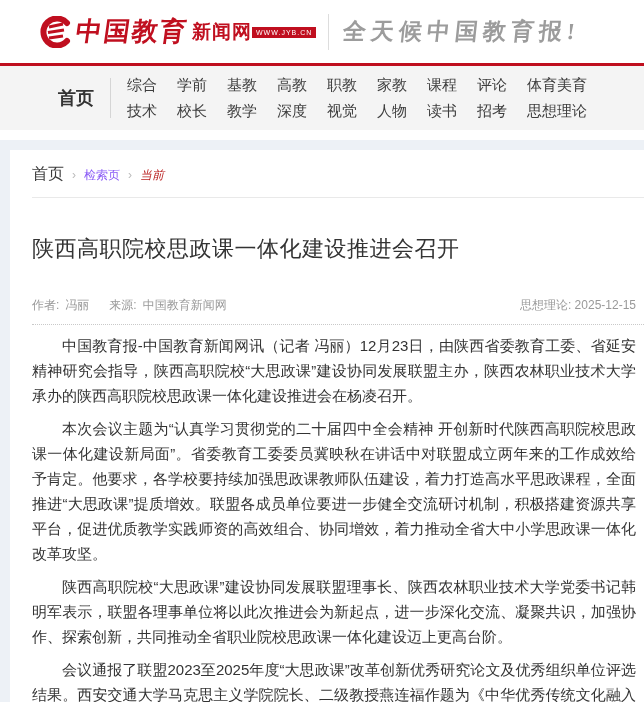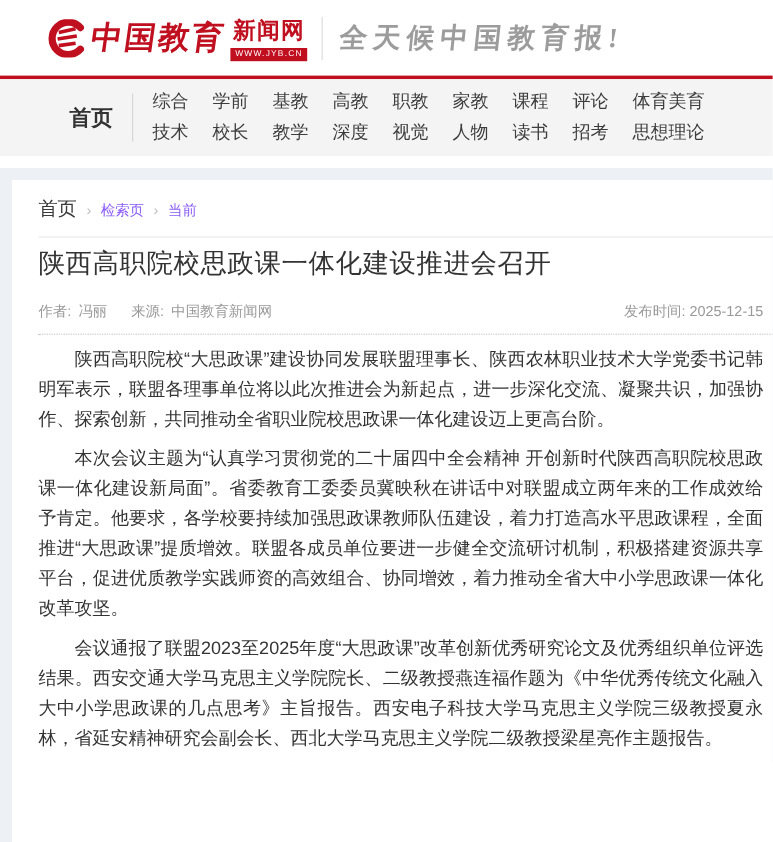--- a/index.html
+++ b/index.html
@@ -5,21 +5,21 @@
   * { margin:0; padding:0; box-sizing:border-box; }
   body { font-family:"Liberation Sans","DejaVu Sans",sans-serif; background:#fff; }
   .viewport { width:644px; height:702px; overflow:hidden; background:#fff; position:relative; }
 
   
   .site-header { height:63px; display:flex; align-items:center; padding-left:36px; background:#fff; }
   .logo { display:flex; align-items:center; cursor:pointer; }
   .logo-icon { width:36px; height:32px; margin-right:4px; }
   .logo-script { color:#c00f1f; font-size:26px; font-weight:700; letter-spacing:2px;
                  transform:skewX(-8deg); font-family:"Liberation Serif","DejaVu Serif",serif; }
-  .logo-block { display:flex; flex-direction:column; align-items:center; margin-left:4px; }
+  .logo-block { display:flex; align-items:center; margin-left:4px; }
   .logo-word { color:#c00f1f; font-size:19px; font-weight:800; letter-spacing:1px; }
   .logo-badge { background:#c00f1f; color:#fff; font-size:7px; line-height:9px; padding:1px 4px;
                 letter-spacing:1px; margin-top:1px; }
   .header-divider { width:1px; height:36px; background:#ddd; margin:0 14px 0 12px; }
   .slogan { color:#9c9c9c; font-size:23px; letter-spacing:5px; font-weight:600;
             transform:skewX(-6deg); font-family:"Liberation Serif","DejaVu Serif",serif; white-space:nowrap; }
 
   .red-line { height:3px; background:#bf0f1e; }
 
   
@@ -34,25 +34,25 @@
   .white-gap { height:10px; background:#fff; }
 
   
   .page-bg { background:#edf1f6; height:562px; padding-top:10px; }
   .card { margin-left:10px; background:#fff; height:552px; padding:14px 8px 0 22px; overflow:hidden; }
 
   .breadcrumb { display:flex; align-items:baseline; gap:8px; }
   .bc-home { font-size:16px; color:#3a3a3a; cursor:pointer; }
   .bc-sep { color:#bbb; font-size:12px; }
   .bc-mid { font-size:12px; color:#8b5cf6; cursor:pointer; }
-  .bc-cur { font-size:12px; color:#8b5cf6; }
+  .bc-cur { font-size:12px; color:#b91c1c;font-style:italic; }
   .bc-hr { border:0; border-top:1px solid #e9e9e9; margin:12px -8px 0 0; }
 
-  .article-title { font-size:22px; color:#333; font-weight:500; margin-top:7px; letter-spacing:0.5px; }
-  .meta-row { display:flex; justify-content:space-between; color:#999; font-size:12px; margin-top:16px; }
+  .article-title { font-size:22px; color:#333; font-weight:500; margin-top:36px; letter-spacing:0.5px; }
+  .meta-row { display:flex; justify-content:space-between; color:#999; font-size:12px; margin-top:33px; }
   .meta-left span { margin-right:6px; }
   .meta-source { margin-left:14px; }
   .dotted { border:0; border-top:1px dotted #c9c9c9; margin:10px -8px 0 0; }
 
   .article-body { margin-top:2px; }
   .article-body p { font-size:15px; line-height:25px; color:#333; text-indent:2em;
                     margin:8px 0; text-align:justify; }
 </style>
 </head>
 <body>
@@ -136,28 +136,29 @@
       </div>
       <hr class="bc-hr">
 
       <h1 class="article-title">陕西高职院校思政课一体化建设推进会召开</h1>
 
       <div class="meta-row">
         <div class="meta-left">
           <span>作者:</span><span>冯丽</span><span class="meta-source">来源:</span><span>中国教育新闻网</span>
         </div>
         <div class="meta-right">
-          <span>发布时间:</span>
+          <span>思想理论:</span>
           <span>2025-12-15</span>
         </div>
       </div>
       <hr class="dotted">
 
       <div class="article-body">
+        <p>中国教育报-中国教育新闻网讯（记者 冯丽）12月23日，由陕西省委教育工委、省延安精神研究会指导，陕西高职院校“大思政课”建设协同发展联盟主办，陕西农林职业技术大学承办的陕西高职院校思政课一体化建设推进会在杨凌召开。</p>
+        <p>本次会议主题为“认真学习贯彻党的二十届四中全会精神 开创新时代陕西高职院校思政课一体化建设新局面”。省委教育工委委员冀映秋在讲话中对联盟成立两年来的工作成效给予肯定。他要求，各学校要持续加强思政课教师队伍建设，着力打造高水平思政课程，全面推进“大思政课”提质增效。联盟各成员单位要进一步健全交流研讨机制，积极搭建资源共享平台，促进优质教学实践师资的高效组合、协同增效，着力推动全省大中小学思政课一体化改革攻坚。</p>
         <p>陕西高职院校“大思政课”建设协同发展联盟理事长、陕西农林职业技术大学党委书记韩明军表示，联盟各理事单位将以此次推进会为新起点，进一步深化交流、凝聚共识，加强协作、探索创新，共同推动全省职业院校思政课一体化建设迈上更高台阶。</p>
-        <p>本次会议主题为“认真学习贯彻党的二十届四中全会精神 开创新时代陕西高职院校思政课一体化建设新局面”。省委教育工委委员冀映秋在讲话中对联盟成立两年来的工作成效给予肯定。他要求，各学校要持续加强思政课教师队伍建设，着力打造高水平思政课程，全面推进“大思政课”提质增效。联盟各成员单位要进一步健全交流研讨机制，积极搭建资源共享平台，促进优质教学实践师资的高效组合、协同增效，着力推动全省大中小学思政课一体化改革攻坚。</p>
         <p>会议通报了联盟2023至2025年度“大思政课”改革创新优秀研究论文及优秀组织单位评选结果。西安交通大学马克思主义学院院长、二级教授燕连福作题为《中华优秀传统文化融入大中小学思政课的几点思考》主旨报告。西安电子科技大学马克思主义学院三级教授夏永林，省延安精神研究会副会长、西北大学马克思主义学院二级教授梁星亮作主题报告。</p>
       </div>
 
     </div>
   </div>
 
 </div>
 
 </body></html>

